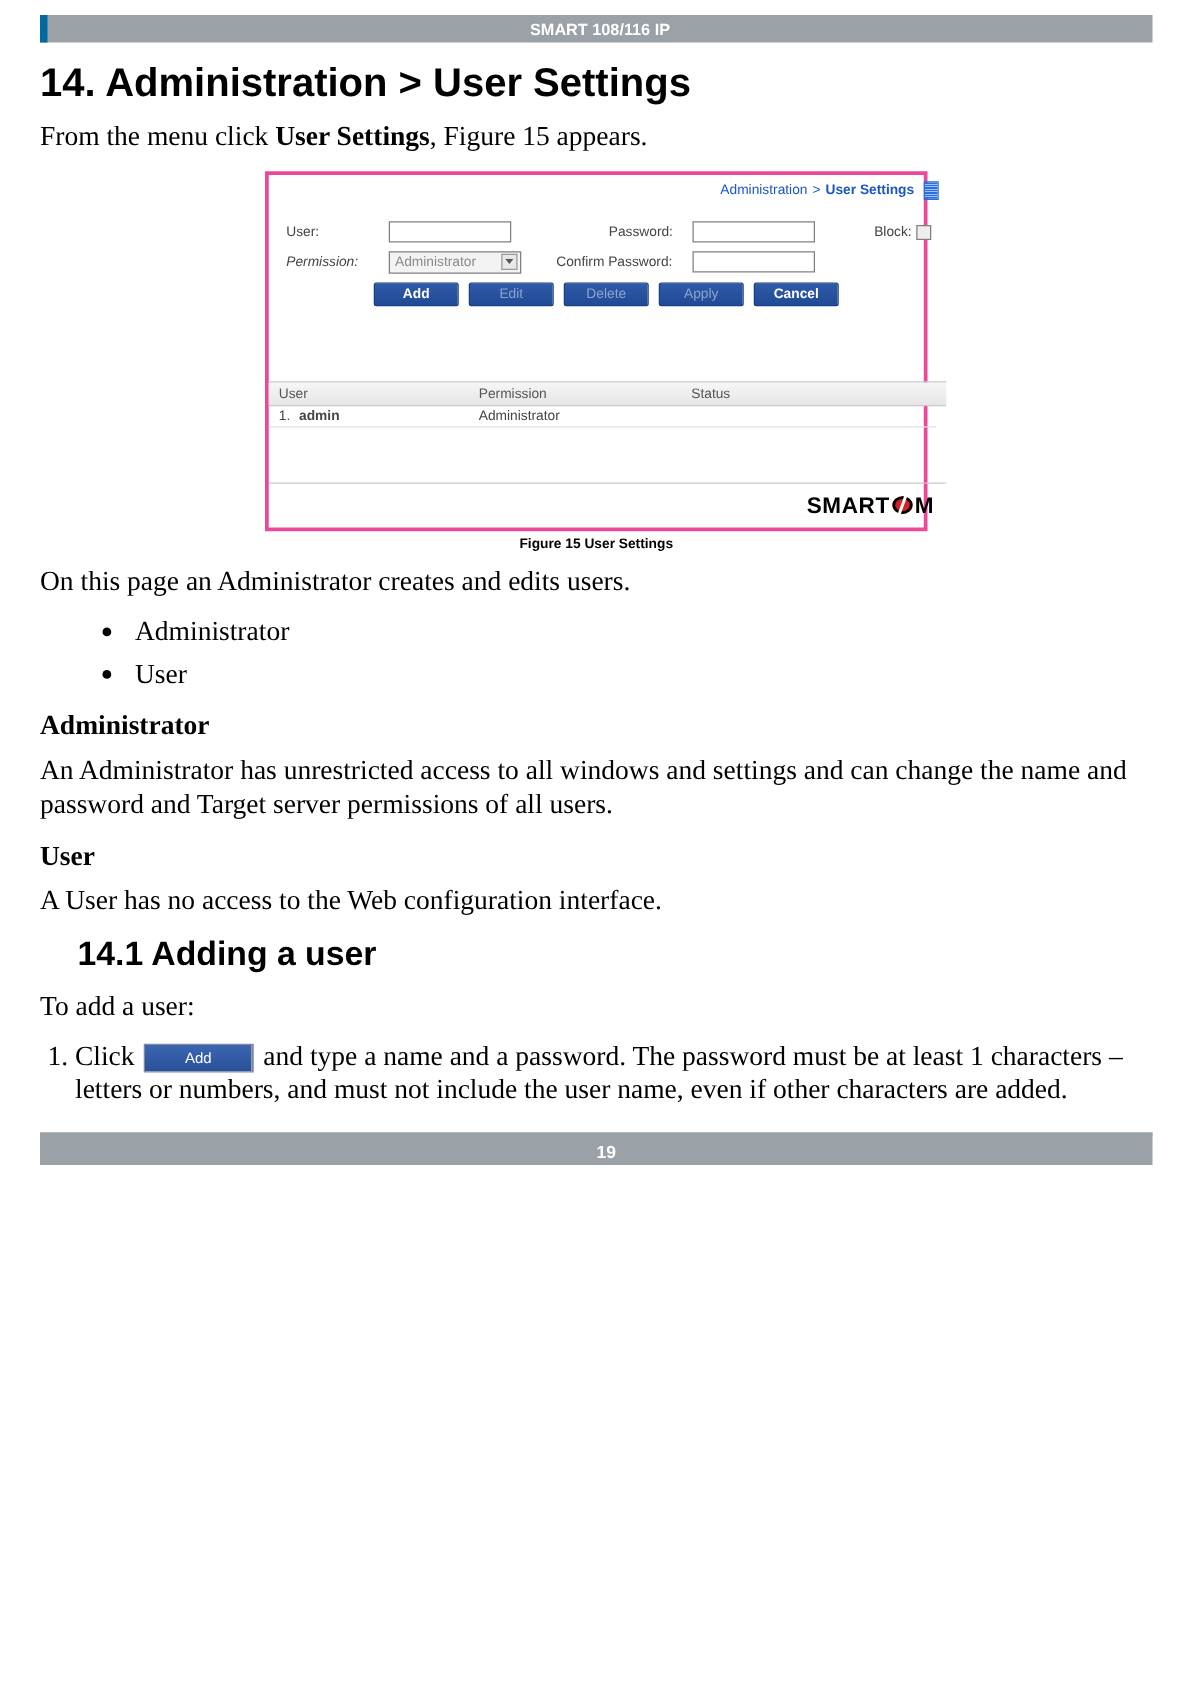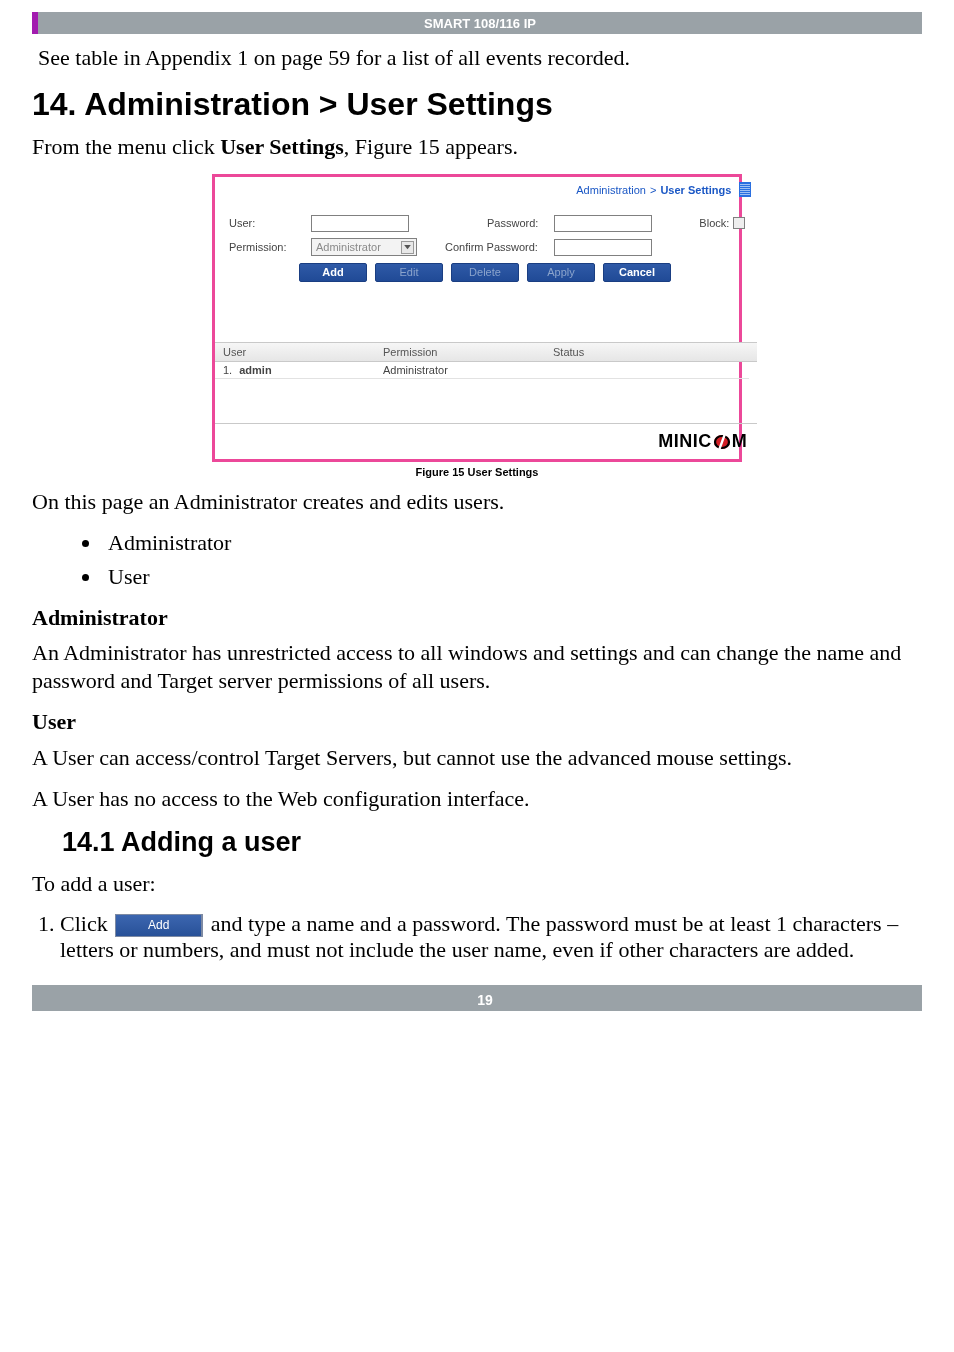--- a/index.html
+++ b/index.html
@@ -10,21 +10,21 @@
     color: #000;
     background: #fff;
     width: 954px;
   }
   .page {
     padding: 12px 32px 40px 32px;
   }
   .top-banner {
     background: #9aa2a7;
     height: 22px;
-    border-left: 6px solid #a21caf;
+    border-left: 6px solid #0369a1;
     margin-bottom: 10px;
     display: flex;
     align-items: center;
     justify-content: center;
   }
   .top-banner-text {
     color: #fff;
     font-family: Arial, Helvetica, sans-serif;
     font-size: 13px;
     font-weight: bold;
@@ -95,21 +95,21 @@
     padding: 4px 12px 20px 14px;
   }
   .form-row {
     display: flex;
     align-items: center;
     height: 24px;
     gap: 16px;
   }
   .lbl { white-space: nowrap; }
   .lbl.user { width: 66px; }
-  .lbl.perm { width: 66px; }
+  .lbl.perm { width: 66px; font-style: italic; }
   .lbl.pw { margin-left: 62px; text-align: right; }
   .lbl.cpw { margin-left: 12px; }
   .txt-in {
     height: 17px;
     border: 1px solid #808080;
     background: #fff;
     width: 98px;
     padding: 0 3px;
     font-size: 11px;
   }
@@ -256,21 +256,20 @@
 </head>
 <body>
 
 <div class="page">
 
   <div class="top-banner">
     <span class="top-banner-text">SMART 108/116 IP</span>
   </div>
 
 
-  <p style="margin-left:6px;">See table in Appendix 1 on page 59 for a list of all events recorded.</p>
 
   <h1 class="section-h1">14. Administration &gt; User Settings</h1>
 
   <p>
     <span>From the menu click </span><span class="menu-emph">User Settings</span><span>, Figure 15 appears.</span>
   </p>
 
   <div class="figure-wrap">
     <div class="shot">
       <div class="shot-body">
@@ -328,21 +327,21 @@
               <span class="uname">admin</span>
             </div>
             <div class="c2">Administrator</div>
             <div class="c3"></div>
           </div>
 
           <div style="height:44px;"></div>
 
           <div class="shot-foot">
             <span class="logo">
-              <span>MINIC</span>
+              <span>SMART</span>
               <span class="o-red">
                 <svg width="18" height="16" viewBox="0 0 18 16">
                   <ellipse cx="9" cy="8" rx="8" ry="7" fill="#d31f26"></ellipse>
                   <ellipse cx="9" cy="8" rx="7" ry="6" fill="none" stroke="#000" stroke-width="2.2"></ellipse>
                   <rect x="7.8" y="-1" width="2.4" height="18" fill="#fff" transform="rotate(20 9 8)"></rect>
                 </svg>
               </span>
               <span>M</span>
             </span>
           </div>
@@ -357,21 +356,20 @@
 
   <ul class="bul">
     <li>Administrator</li>
     <li>User</li>
   </ul>
 
   <p class="sub-h">Administrator</p>
   <p>An Administrator has unrestricted access to all windows and settings and can change the name and password and Target server permissions of all users.</p>
 
   <p class="sub-h">User</p>
-  <p>A User can access/control Target Servers, but cannot use the advanced mouse settings.</p>
   <p>A User has no access to the Web configuration interface.</p>
 
   <h2 class="section-h2">14.1 Adding a user</h2>
 
   <p>To add a user:</p>
 
   <ol class="num">
     <li>
       <span class="inline-step">
         <span>Click </span><span class="add-btn-inline">Add</span><span> and type a name and a password. The password must be at least 1 characters – letters or numbers, and must not include the user name, even if other characters are added.</span>

